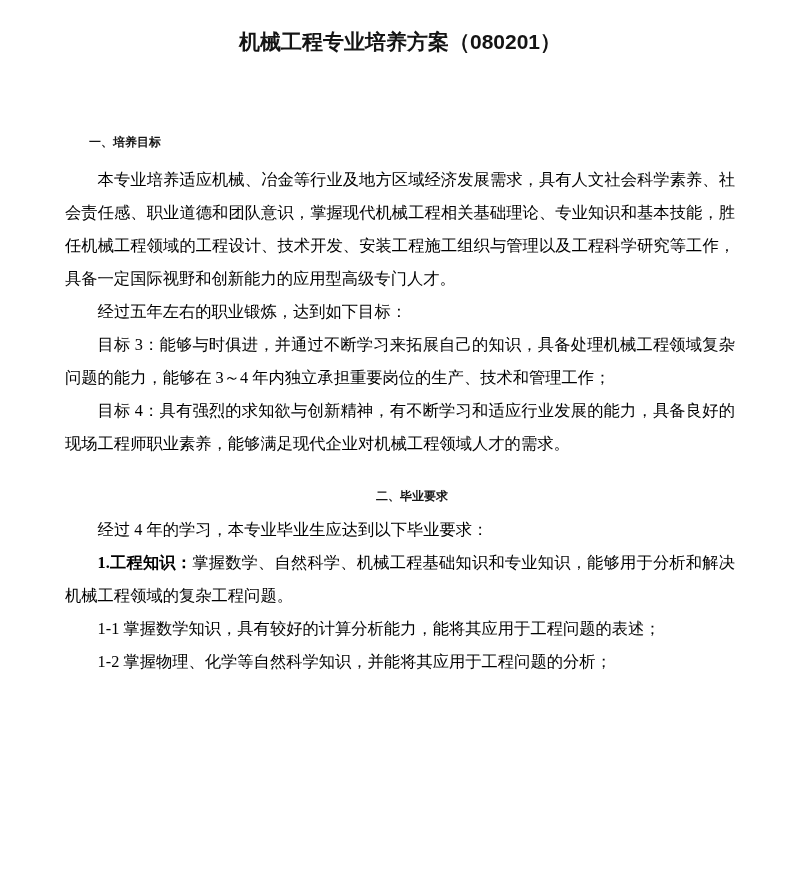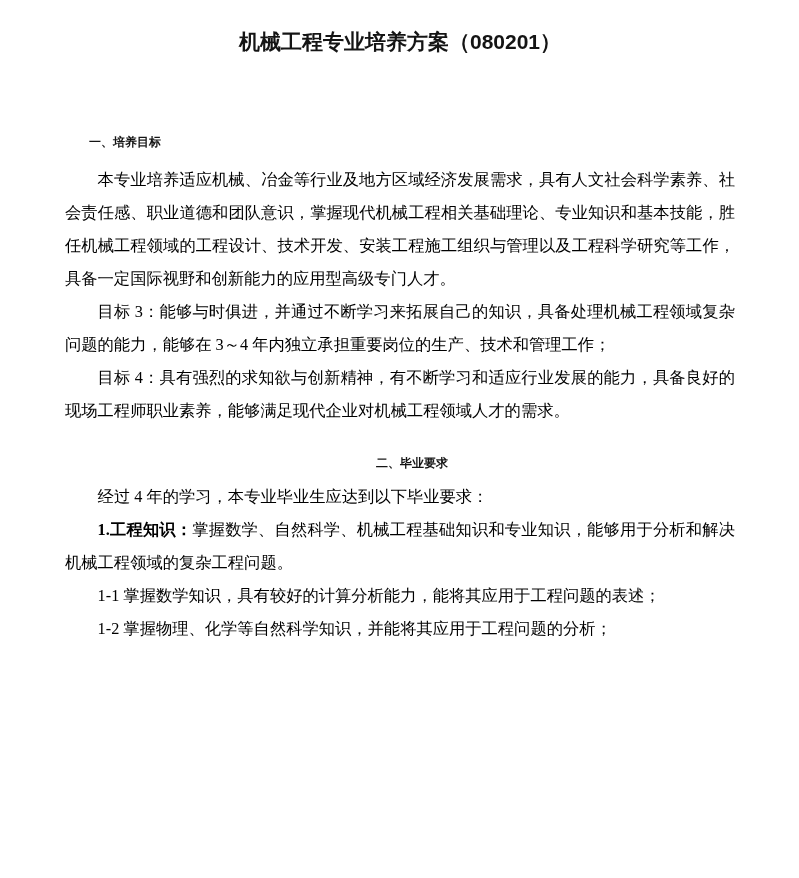--- a/index.html
+++ b/index.html
@@ -77,20 +77,23 @@
 
   <h1 class="doc-title">机械工程专业培养方案（080201）</h1>
 
 
   <h2 class="section-heading first">一、培养目标</h2>
 
   <p class="para">
     <span>本专业培养适应机械、冶金等行业及地方区域经济发展需求，具有人文社会科学素养、社会责任感、职业道德和团队意识，掌握现代机械工程相关基础理论、专业知识和基本技能，胜任机械工程领域的工程设计、技术开发、安装工程施工组织与管理以及工程科学研究等工作，具备一定国际视野和创新能力的应用型高级专门人才。</span>
   </p>
 
+  <p class="para">
+    <span>经过五年左右的职业锻炼，达到如下目标：</span>
+  </p>
 
 
 
   <p class="para">
     <span>目标 3：能够与时俱进，并通过不断学习来拓展自己的知识，具备处理机械工程领域复杂问题的能力，能够在 3～4 年内独立承担重要岗位的生产、技术和管理工作；</span>
   </p>
 
   <p class="para">
     <span>目标 4：具有强烈的求知欲与创新精神，有不断学习和适应行业发展的能力，具备良好的现场工程师职业素养，能够满足现代企业对机械工程领域人才的需求。</span>
   </p>

